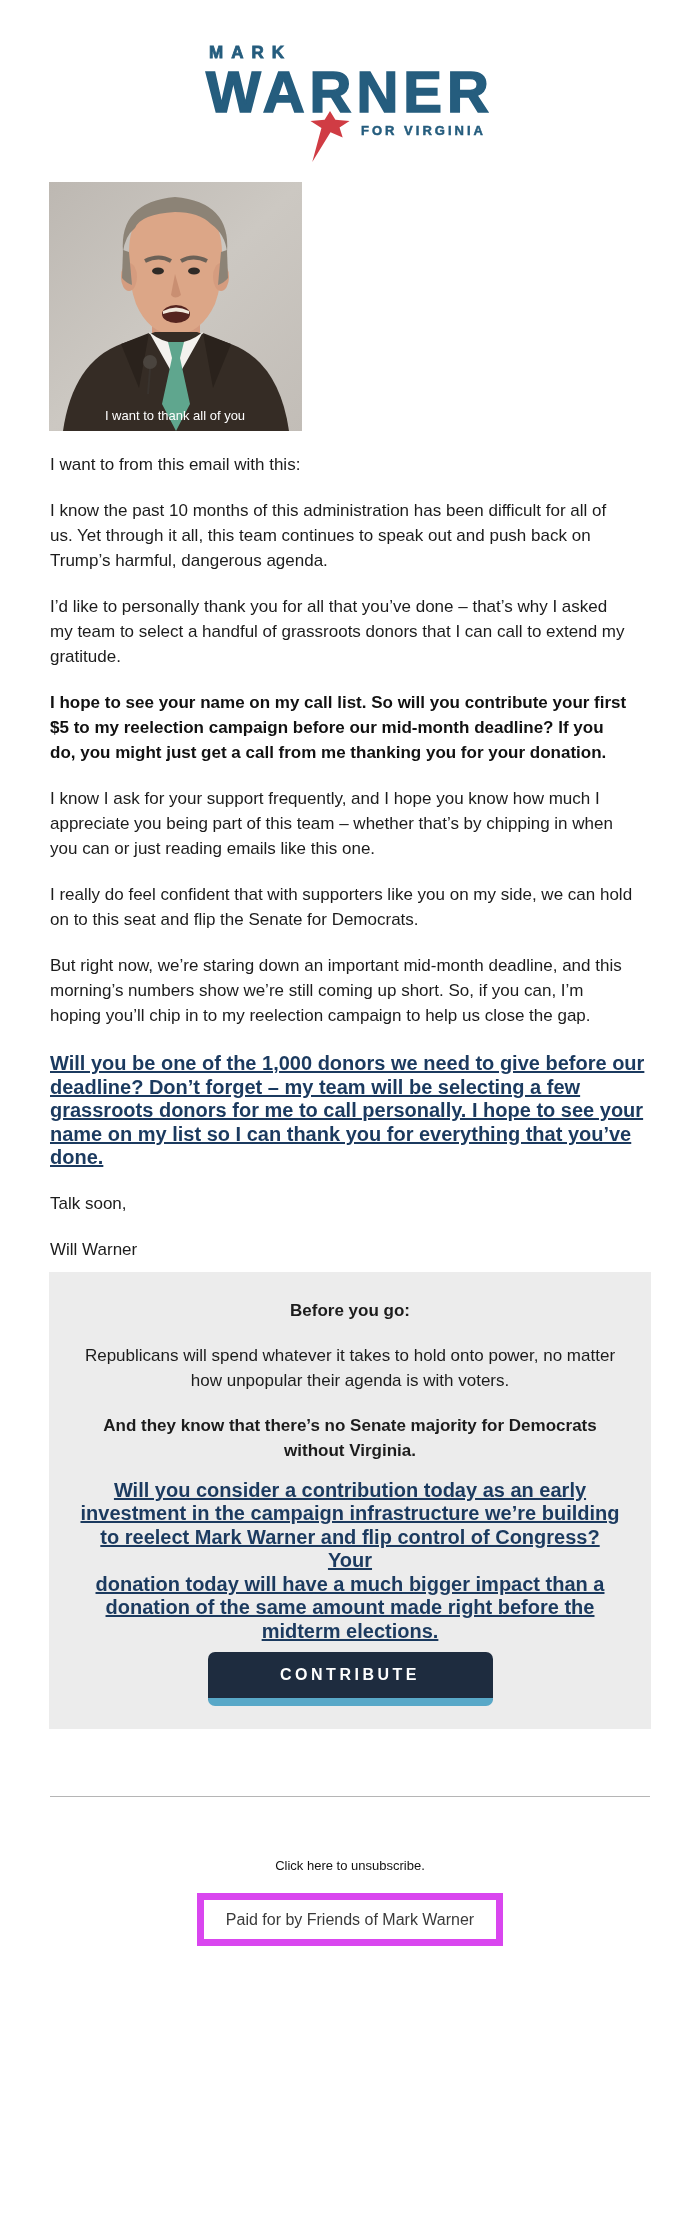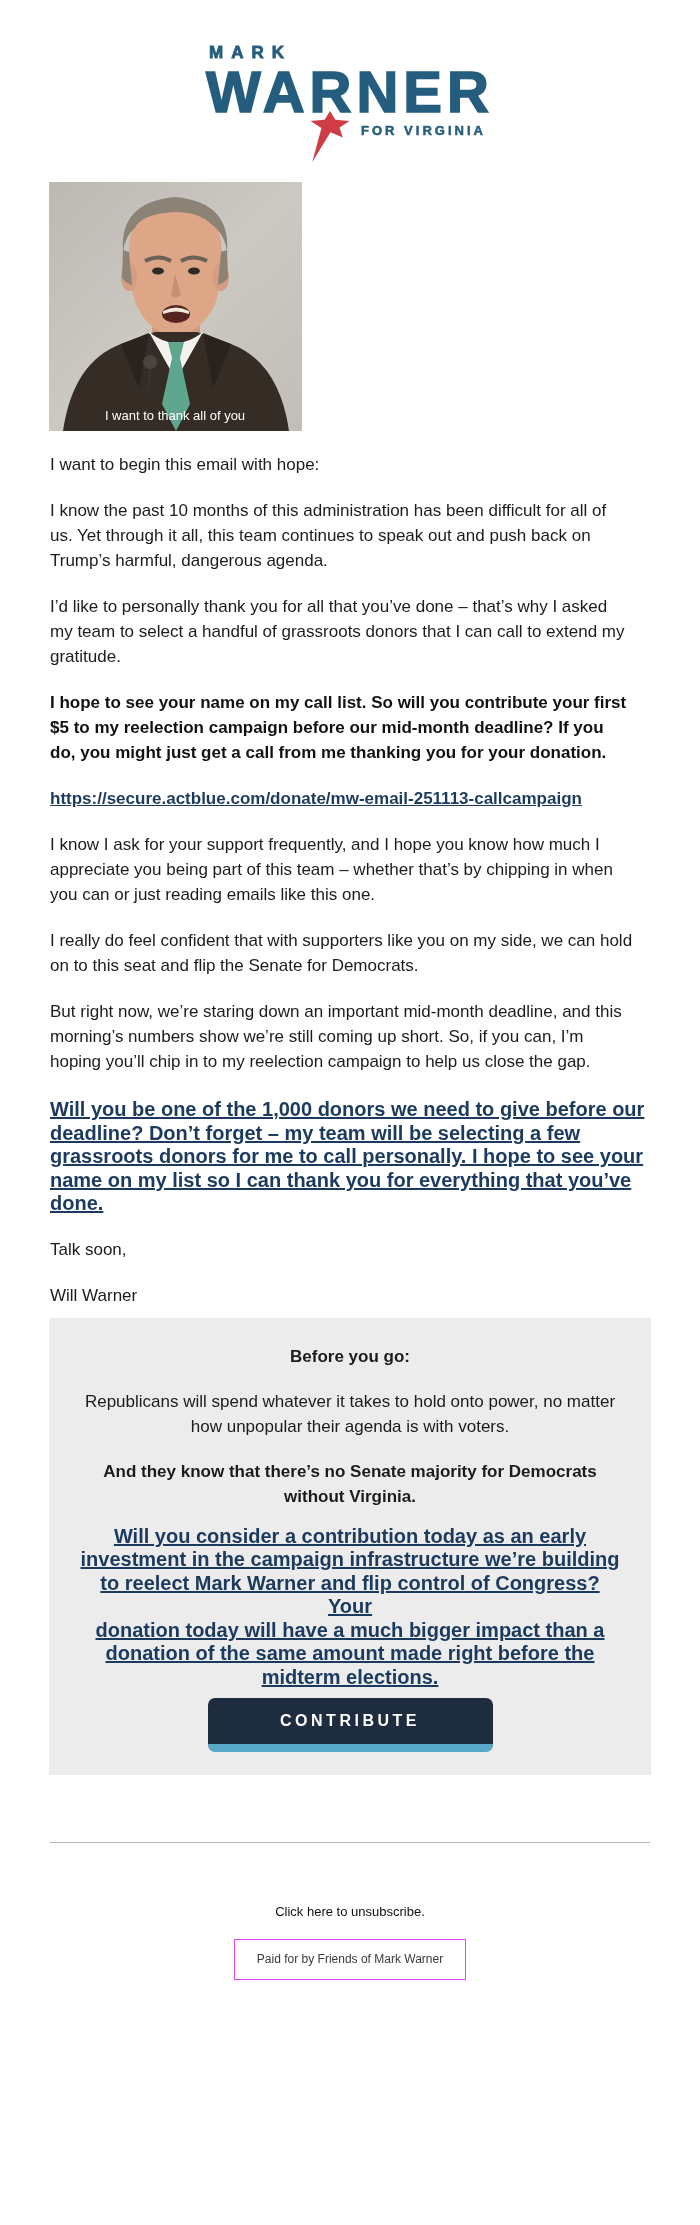--- a/index.html
+++ b/index.html
@@ -32,21 +32,21 @@
   .gray-box p.first { margin-top:0; }
   .gray-box a.navy-para { margin:16px 0 0; }
   .contribute-btn { display:block; margin:9px auto 0; width:285px; height:54px; box-sizing:border-box; background:#1e2c3f; border:0; border-bottom:8px solid #58a8c8; border-radius:7px; color:#ffffff; font-family:inherit; font-weight:bold; font-size:16px; letter-spacing:3.5px; cursor:pointer; }
 
   
   hr.sep { border:0; border-top:1px solid #b5b5b5; margin:67px 50px 0; }
   footer { text-align:center; margin-top:44px; color:#1f1f1f; }
   .addr div { font-size:12.5px; line-height:18.5px; }
   .unsub { margin-top:15px; font-size:13px; line-height:19px; color:#111; cursor:pointer; display:inline-block; }
   .paid-wrap { margin-top:18px; }
-  .paid-box { display:inline-block; border:1px solid #d946ef; padding:12px 22px; font-size:12px; line-height:15px; color:#3a3a3a; background:#fff;text-align:center; }
+  .paid-box { display:inline-block; border:7px solid #d946ef; padding:12px 22px; font-size:16px; line-height:15px; color:#3a3a3a; background:#fff;text-align:center; }
 </style>
 </head>
 <body>
 
 <div class="email">
 
   <header>
     <div class="logo">
       <div class="logo-mark">MARK</div>
       <div class="logo-warner">WARNER</div>
@@ -102,31 +102,30 @@
       <path d="M119 160 L135 160 L131 176 L141 222 L127 249 L113 222 L123 176 Z" fill="#5fa68e"></path>
 
       <circle cx="101" cy="180" r="7" fill="#4a443e"></circle>
       <line x1="101" y1="187" x2="99" y2="212" stroke="#39332e" stroke-width="2"></line>
 
       <text class="caption" x="126" y="238" text-anchor="middle">I want to thank all of you</text>
     </svg>
   </div>
 
   <main>
-    <p>I want to begin this email with hope:</p>
+    <p>I want to from this email with this:</p>
     <p>I know the past 10 months of this administration has been difficult for all of
 us. Yet through it all, this team continues to speak out and push back on
 Trump’s harmful, dangerous agenda.</p>
     <p>I’d like to personally thank you for all that you’ve done – that’s why I asked
 my team to select a handful of grassroots donors that I can call to extend my
 gratitude.</p>
     <p class="bold">I hope to see your name on my call list. So will you contribute your first
 $5 to my reelection campaign before our mid-month deadline? If you
 do, you might just get a call from me thanking you for your donation.</p>
-    <a class="url-link">https://secure.actblue.com/donate/mw-email-251113-callcampaign</a>
     <p>I know I ask for your support frequently, and I hope you know how much I
 appreciate you being part of this team – whether that’s by chipping in when
 you can or just reading emails like this one.</p>
     <p>I really do feel confident that with supporters like you on my side, we can hold
 on to this seat and flip the Senate for Democrats.</p>
     <p>But right now, we’re staring down an important mid-month deadline, and this
 morning’s numbers show we’re still coming up short. So, if you can, I’m
 hoping you’ll chip in to my reelection campaign to help us close the gap.</p>
     <a class="navy-para">Will you be one of the 1,000 donors we need to give before our
 deadline? Don’t forget – my team will be selecting a few

